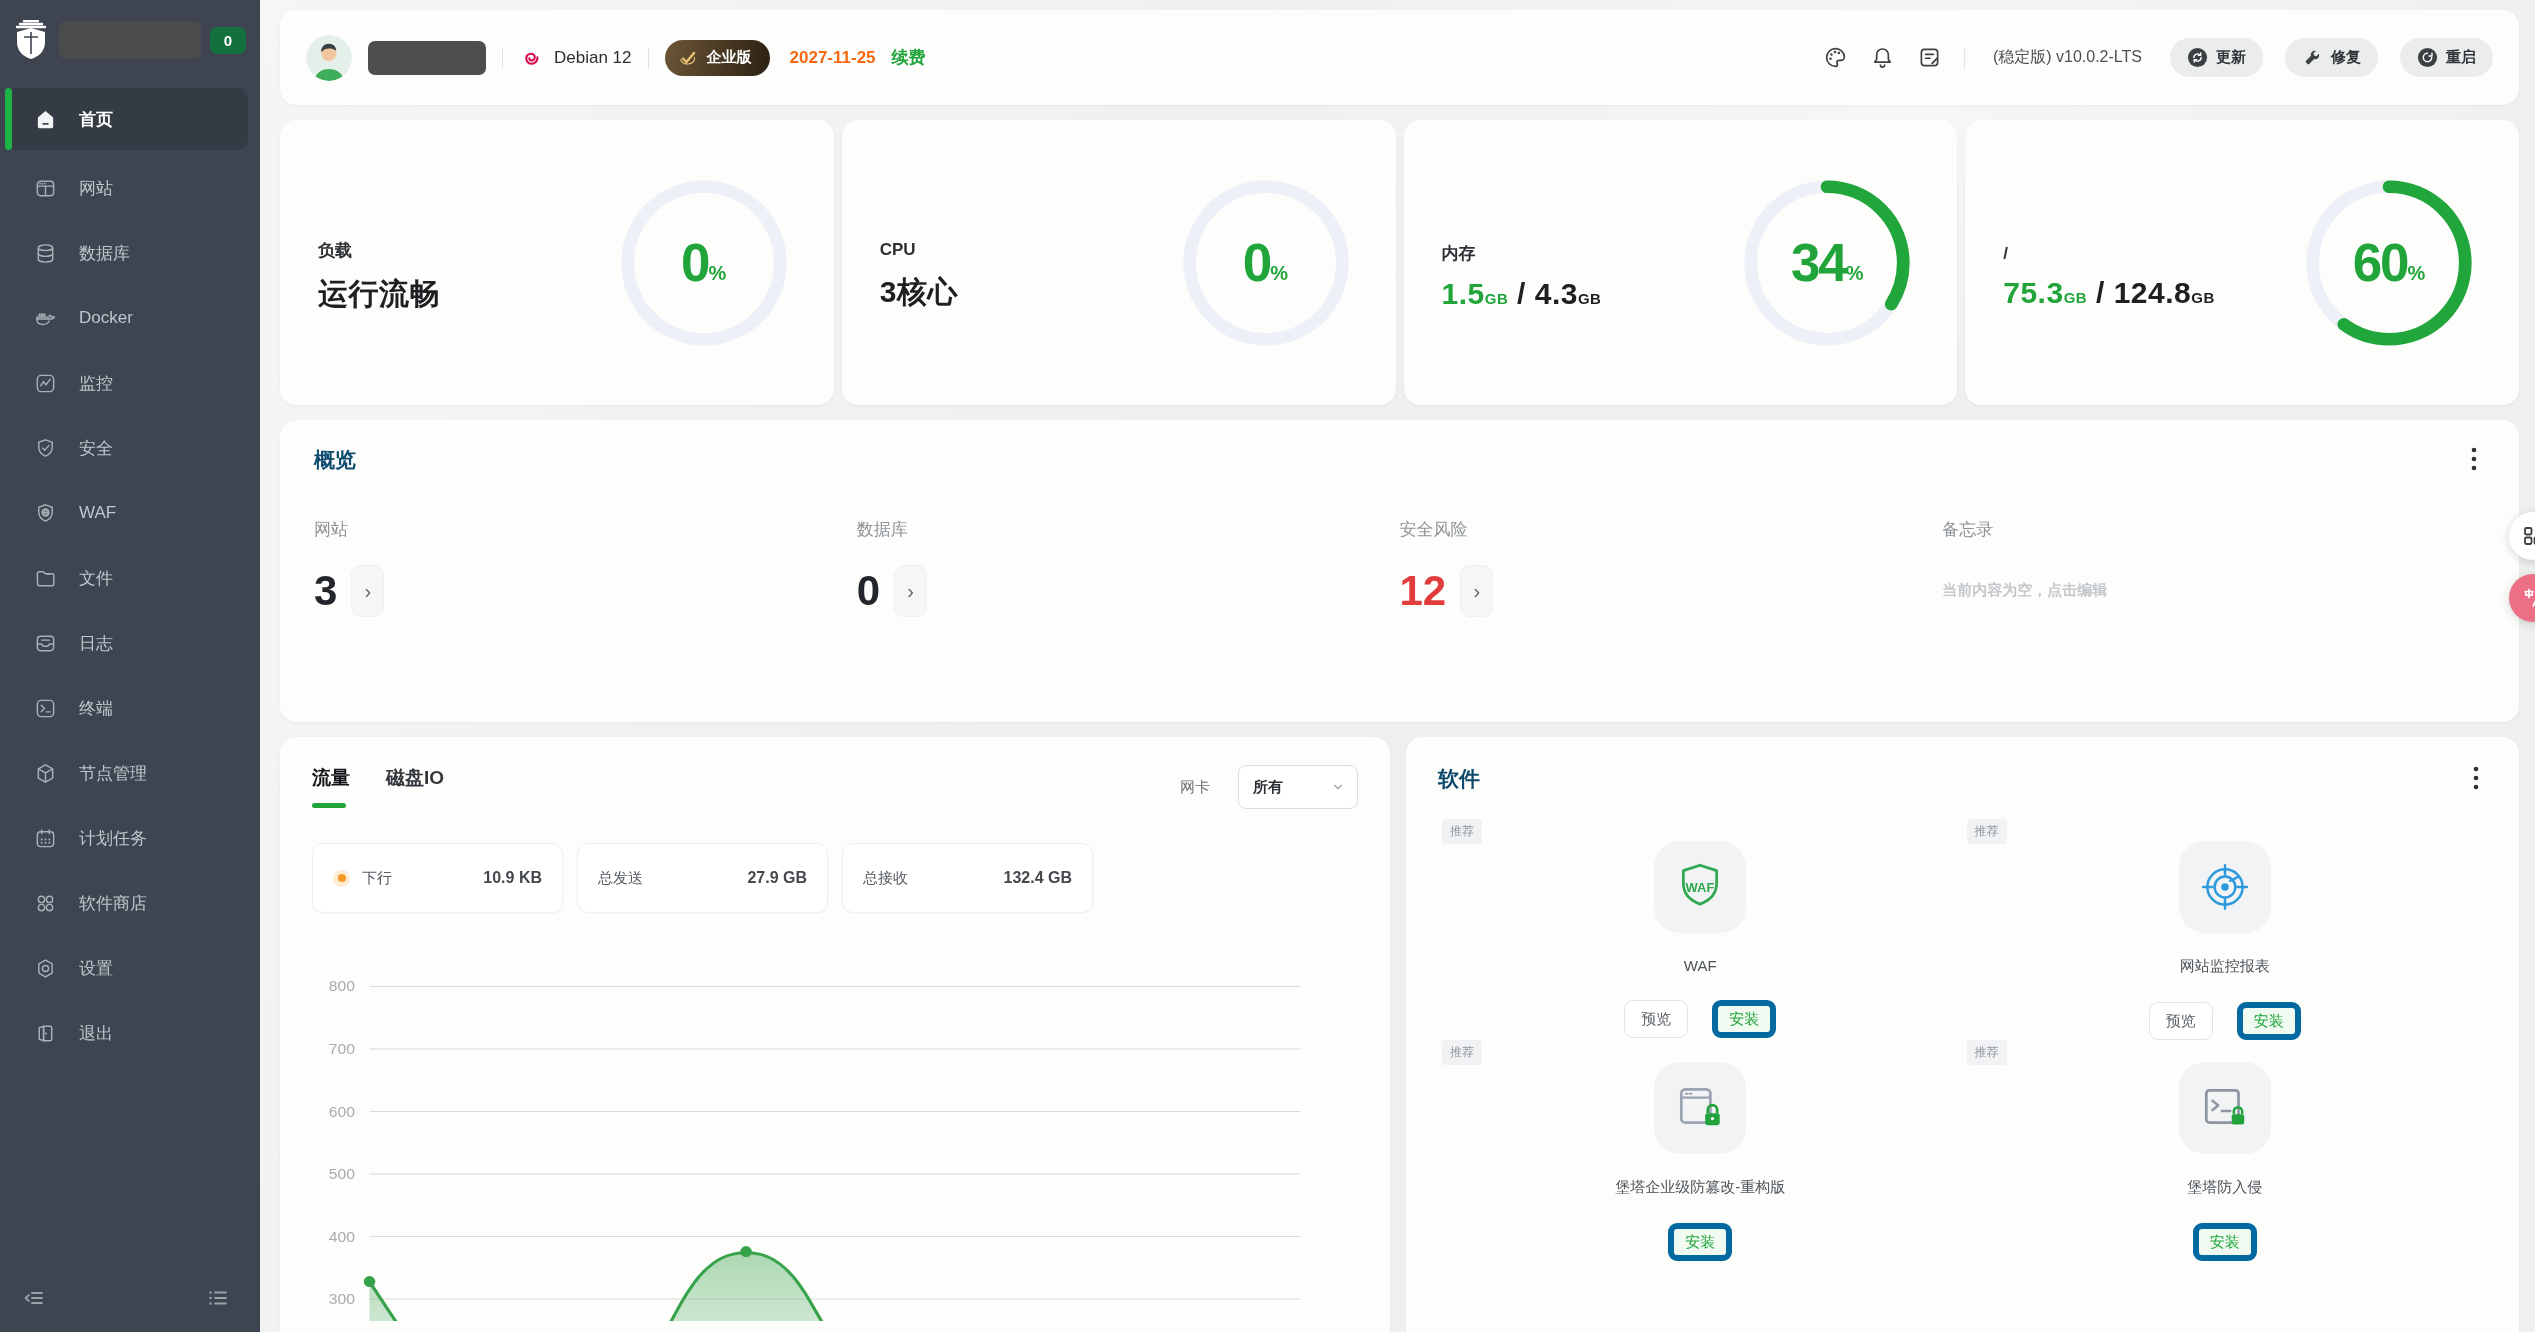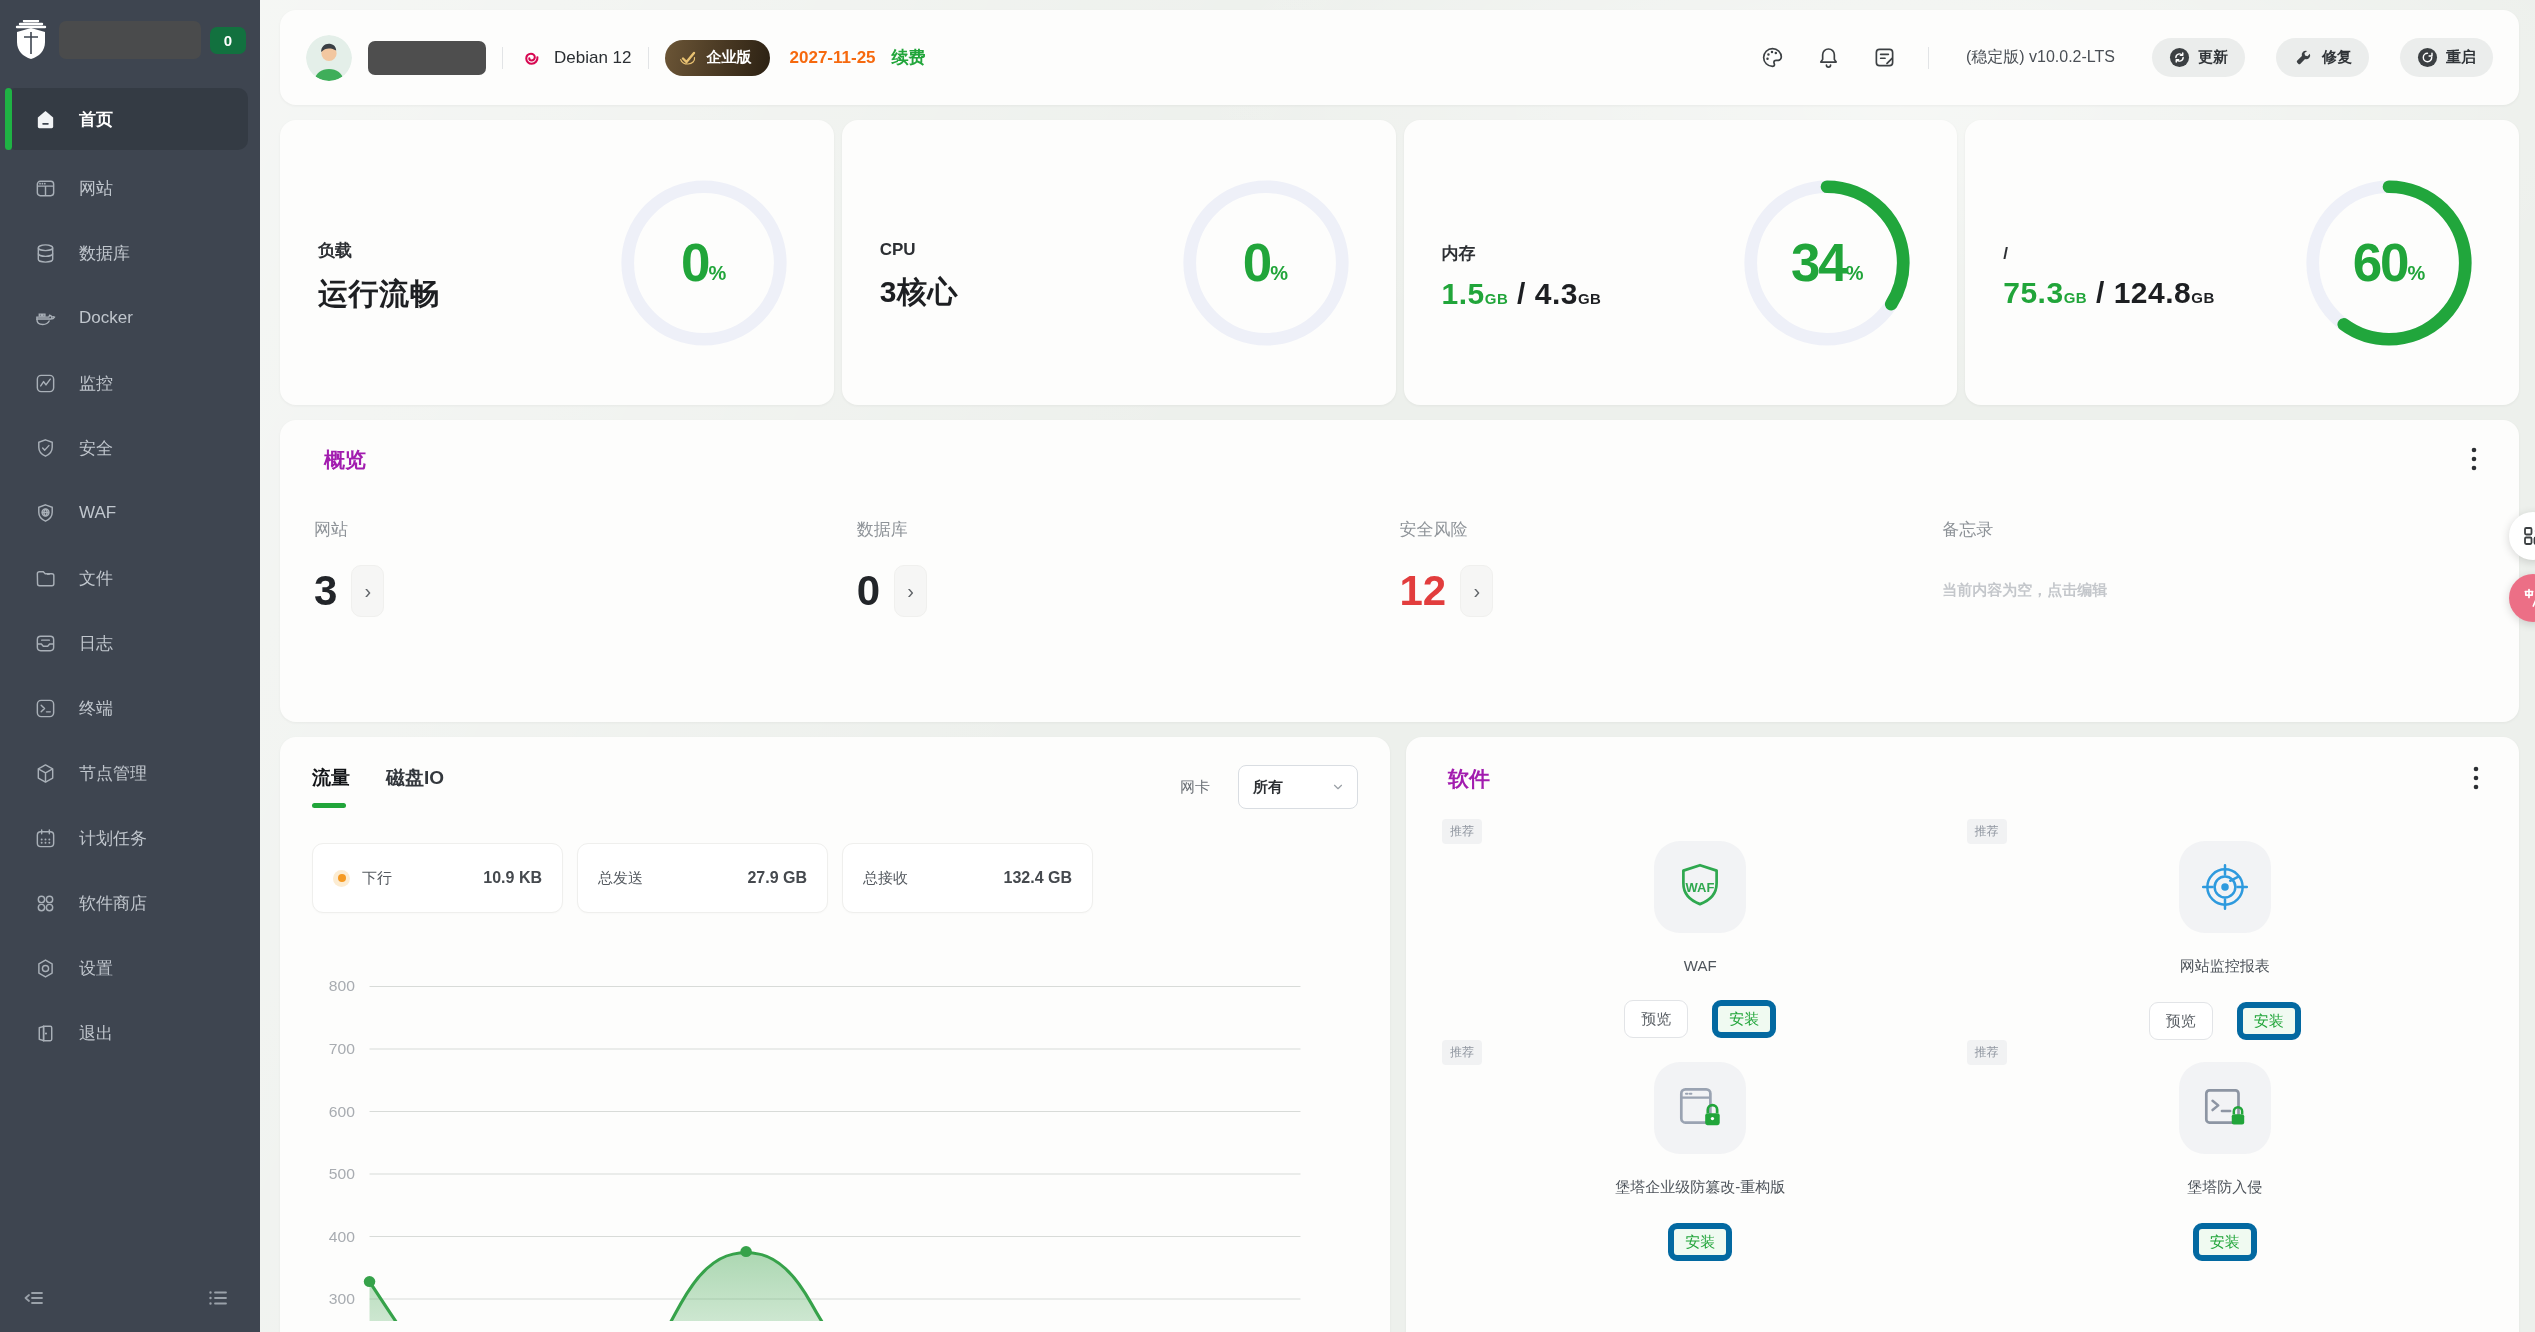--- a/index.html
+++ b/index.html
@@ -38,21 +38,21 @@
   .avatar { width:46px; height:46px; border-radius:50%; overflow:hidden; flex:none; }
   .redacted-user { width:118px; height:34px; background:#4e4e4e; border-radius:7px; }
   .v-div { width:1px; height:22px; background:#e2e4e6; }
   .os-wrap { display:flex; align-items:center; gap:9px; font-size:17px; color:#2b2f33; }
   .os-wrap svg { width:26px; height:26px; }
   .edition-badge { display:flex; align-items:center; gap:8px; background:linear-gradient(100deg,#6b5536,#2c2113);
     border-radius:999px; padding:7px 18px 7px 12px; color:#fff; font-size:15px; font-weight:600; cursor:pointer; }
   .edition-badge svg { width:22px; height:22px; }
   .expire-date { font-size:17px; font-weight:800; color:#f6690e; margin-left:4px; }
   .renew-link { font-size:17px; font-weight:800; color:#21a53a; cursor:pointer; }
-  .tb-right { display:flex; align-items:center; gap:31px; }
+  .tb-right { display:flex; align-items:center; gap:22px; }
   .tb-icon { width:25px; height:25px; color:#3c4043; cursor:pointer; }
   .version-text { font-size:16px; color:#4a4f55; margin:0 6px; }
   .tb-btn { display:flex; align-items:center; gap:8px; background:#ebedec; border-radius:999px; padding:9px 17px;
     font-size:15px; font-weight:600; color:#303438; cursor:pointer; border:none; }
   .tb-btn svg { width:21px; height:21px; }
   
   .stats-row { display:grid; grid-template-columns:repeat(4,1fr); gap:8px; height:285px; margin-bottom:15px; }
   .stat-card { display:flex; align-items:center; justify-content:space-between; padding:0 42px 0 38px; }
   .stat-info { transform:translateY(14px); }
   .stat-label { font-size:17px; font-weight:600; color:#2c2f33; }
@@ -62,21 +62,21 @@
   .ring-wrap { position:relative; width:176px; height:176px; flex:none; }
   .ring { width:176px; height:176px; display:block; }
   .ring-track { stroke:#eef0f8; }
   .ring-arc { stroke:#21a63c; }
   .ring-center { position:absolute; inset:0; display:flex; align-items:center; justify-content:center; }
   .pct-num { font-size:53px; font-weight:800; color:#21a53a; letter-spacing:-2px; }
   .pct-sym { font-size:20px; font-weight:800; color:#21a53a; margin-top:22px; }
   
   .overview-card { height:302px; padding:26px 34px; margin-bottom:15px; }
   .card-head { display:flex; align-items:flex-start; justify-content:space-between; }
-  .card-title { font-size:21px; font-weight:800; color:#a21caf;margin-left:10px; }
+  .card-title { font-size:21px; font-weight:800; color:#0c4a6e; }
   .kebab { width:22px; height:26px; cursor:pointer; flex:none; }
   .ov-grid { display:grid; grid-template-columns:repeat(4,1fr); margin-top:44px; }
   .ov-label { font-size:17px; color:#8e9398; }
   .ov-valrow { display:flex; align-items:center; gap:14px; margin-top:24px; }
   .ov-num { font-size:42px; font-weight:800; color:#222529; }
   .ov-num.red { color:#e23d3d; }
   .ov-chevron { width:33px; height:52px; background:#f6f6f5; border:1px solid #f0f0ee; border-radius:10px;
     display:flex; align-items:center; justify-content:center; font-size:20px; color:#606468; cursor:pointer; }
   .memo-placeholder { margin-top:40px; font-size:15px; font-weight:700; color:#c4c7cb; cursor:pointer; }
   

